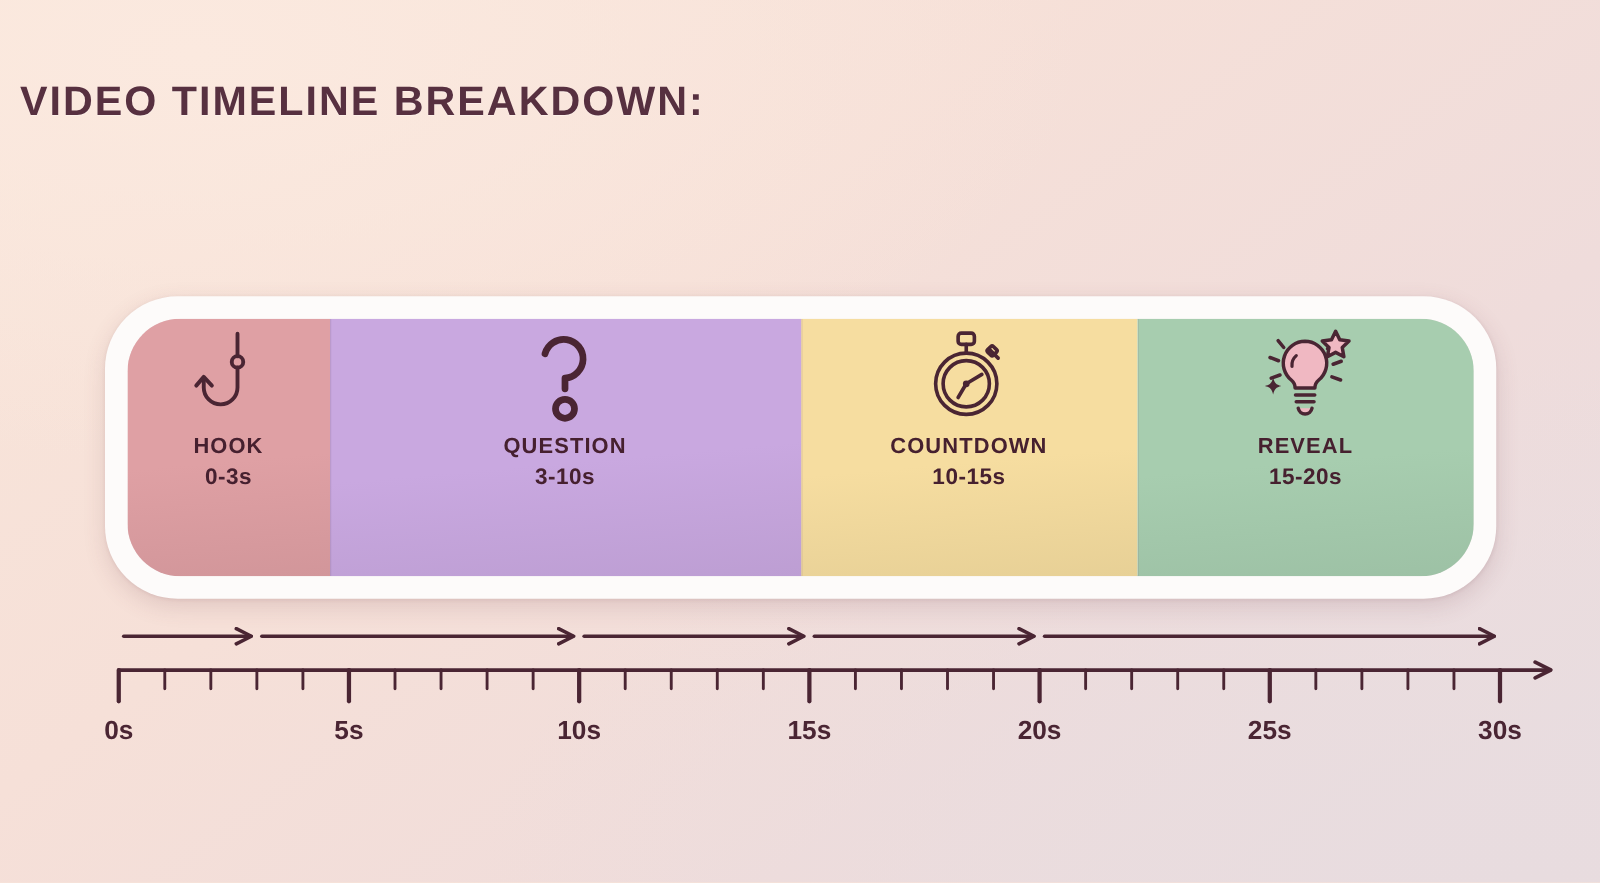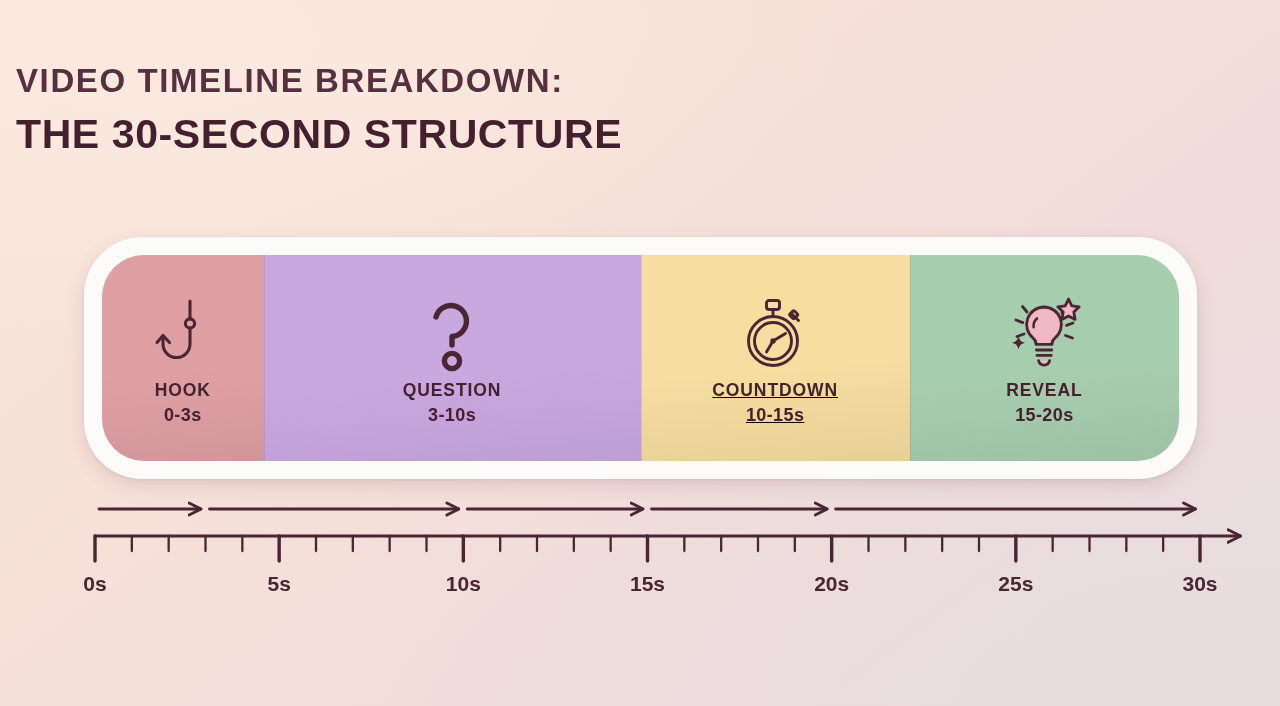--- a/index.html
+++ b/index.html
@@ -71,21 +71,20 @@
     border-radius: 42px;
     overflow: hidden;
     display: flex;
     box-shadow: inset 0 0 0 1px rgba(150,110,120,.18);
   }
   .seg {
     position: relative;
     display: flex;
     flex-direction: column;
     align-items: center;
-    justify-content: center;
     box-sizing: border-box;
     padding-top: 6px;
   }
   .seg + .seg {
     box-shadow: inset 1px 0 0 rgba(120,80,100,.16);
   }
   .seg-icon {
     height: 78px;
     display: flex;
     align-items: center;
@@ -127,21 +126,20 @@
     fill: #4a2533;
   }
 </style>
 </head>
 <body>
 
 <div class="page">
 
   <div class="title-block">
     <div class="title-line1">VIDEO TIMELINE BREAKDOWN:</div>
-    <div class="title-line2">THE 30-SECOND STRUCTURE</div>
   </div>
 
   <div class="bar-shell">
     <div class="bar-inner" id="bar-inner">
         <div class="seg" style="flex: 3 0 0px; background: linear-gradient(175deg, rgb(223, 160, 164) 0%, rgb(223, 160, 164) 55%, rgb(210, 150, 154) 100%);">
           <div class="seg-icon">
             <svg width="60" height="74" viewBox="0 0 60 74" fill="none" stroke="#4a2533" stroke-width="3.1" stroke-linecap="round" stroke-linejoin="round">
       <line x1="37" y1="4" x2="37" y2="22"></line>
       <circle cx="37" cy="26.5" r="4.6"></circle>
       <path d="M37 31 L37 47 A13.5 13.5 0 0 1 10 47 L10 40"></path>
@@ -154,21 +152,21 @@
         <div class="seg" style="flex: 7 0 0px; background: linear-gradient(175deg, rgb(201, 168, 224) 0%, rgb(201, 168, 224) 55%, rgb(189, 158, 211) 100%);">
           <div class="seg-icon">
             <svg width="58" height="76" viewBox="0 0 58 76" fill="none" stroke="#4a2533" stroke-width="5.4" stroke-linecap="round" stroke-linejoin="round">
       <path d="M13 21 A15.5 15.5 0 1 1 29 40.5 L29 49"></path>
       <circle cx="29" cy="65" r="7.6"></circle>
     </svg>
           </div>
           <div class="seg-label">QUESTION</div>
           <div class="seg-range">3-10s</div>
         </div>
-        <div class="seg" style="flex: 5 0 0px; background: linear-gradient(175deg, rgb(246, 221, 160) 0%, rgb(246, 221, 160) 55%, rgb(231, 208, 150) 100%); text-decoration: underline;">
+        <div class="seg" style="flex: 5 0 0px; background: linear-gradient(175deg, rgb(246, 221, 160) 0%, rgb(246, 221, 160) 55%, rgb(231, 208, 150) 100%);">
           <div class="seg-icon">
             <svg width="70" height="74" viewBox="0 0 70 74" fill="none" stroke="#4a2533" stroke-width="2.9" stroke-linecap="round" stroke-linejoin="round">
       <circle cx="33" cy="44" r="24.5"></circle>
       <circle cx="33" cy="44" r="18.5"></circle>
       <rect x="26.5" y="3.5" width="13" height="9" rx="2.6"></rect>
       <line x1="33" y1="12.5" x2="33" y2="19.5"></line>
       <path d="M52 17 l6.5 6.5"></path>
       <rect x="50.5" y="14.5" width="6.4" height="6.4" rx="1.4" transform="rotate(-45 53.7 17.7)"></rect>
       <circle cx="33" cy="44" r="2.7" fill="#4a2533" stroke="none"></circle>
       <path d="M33 44 L45.5 36.5"></path>

